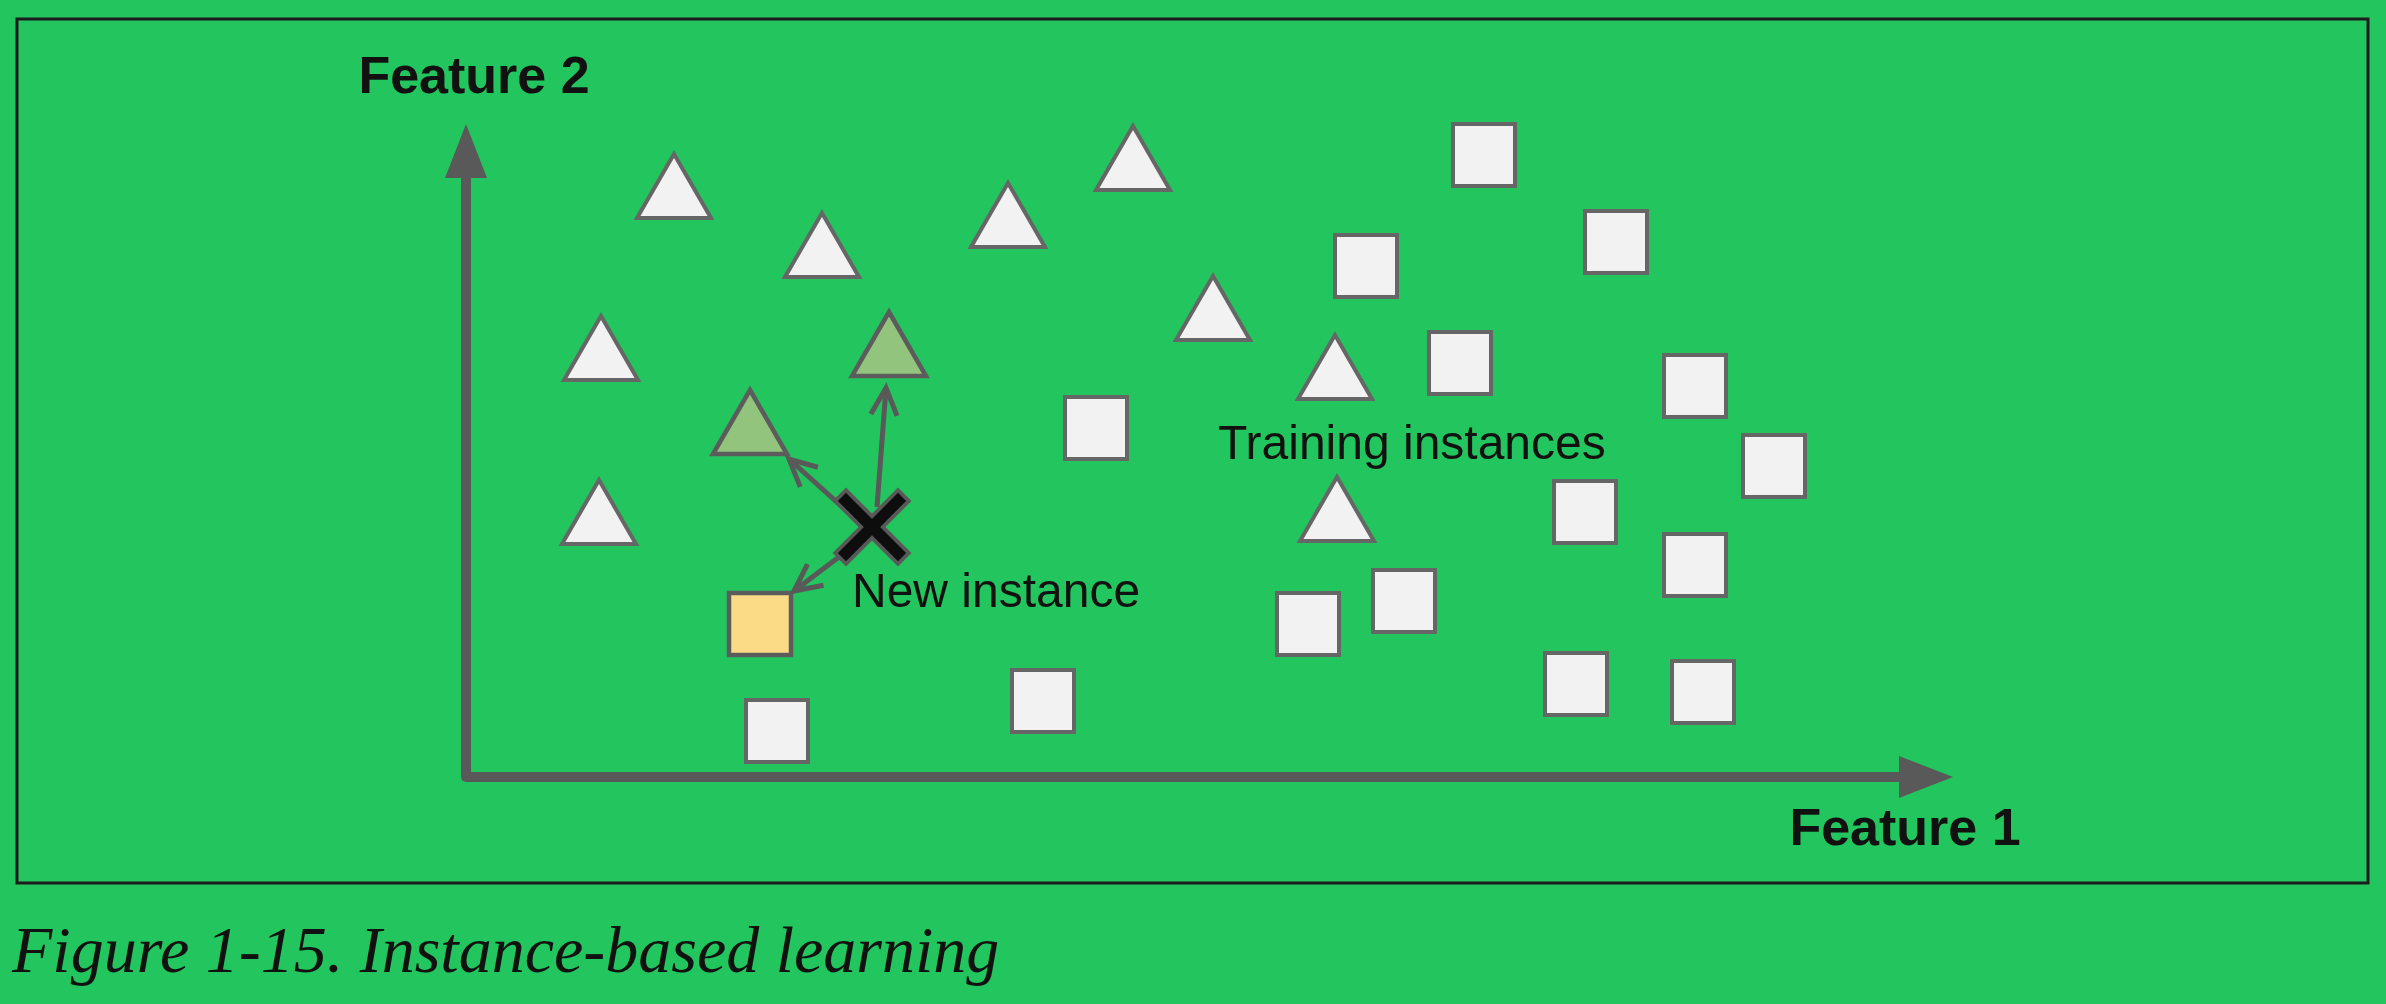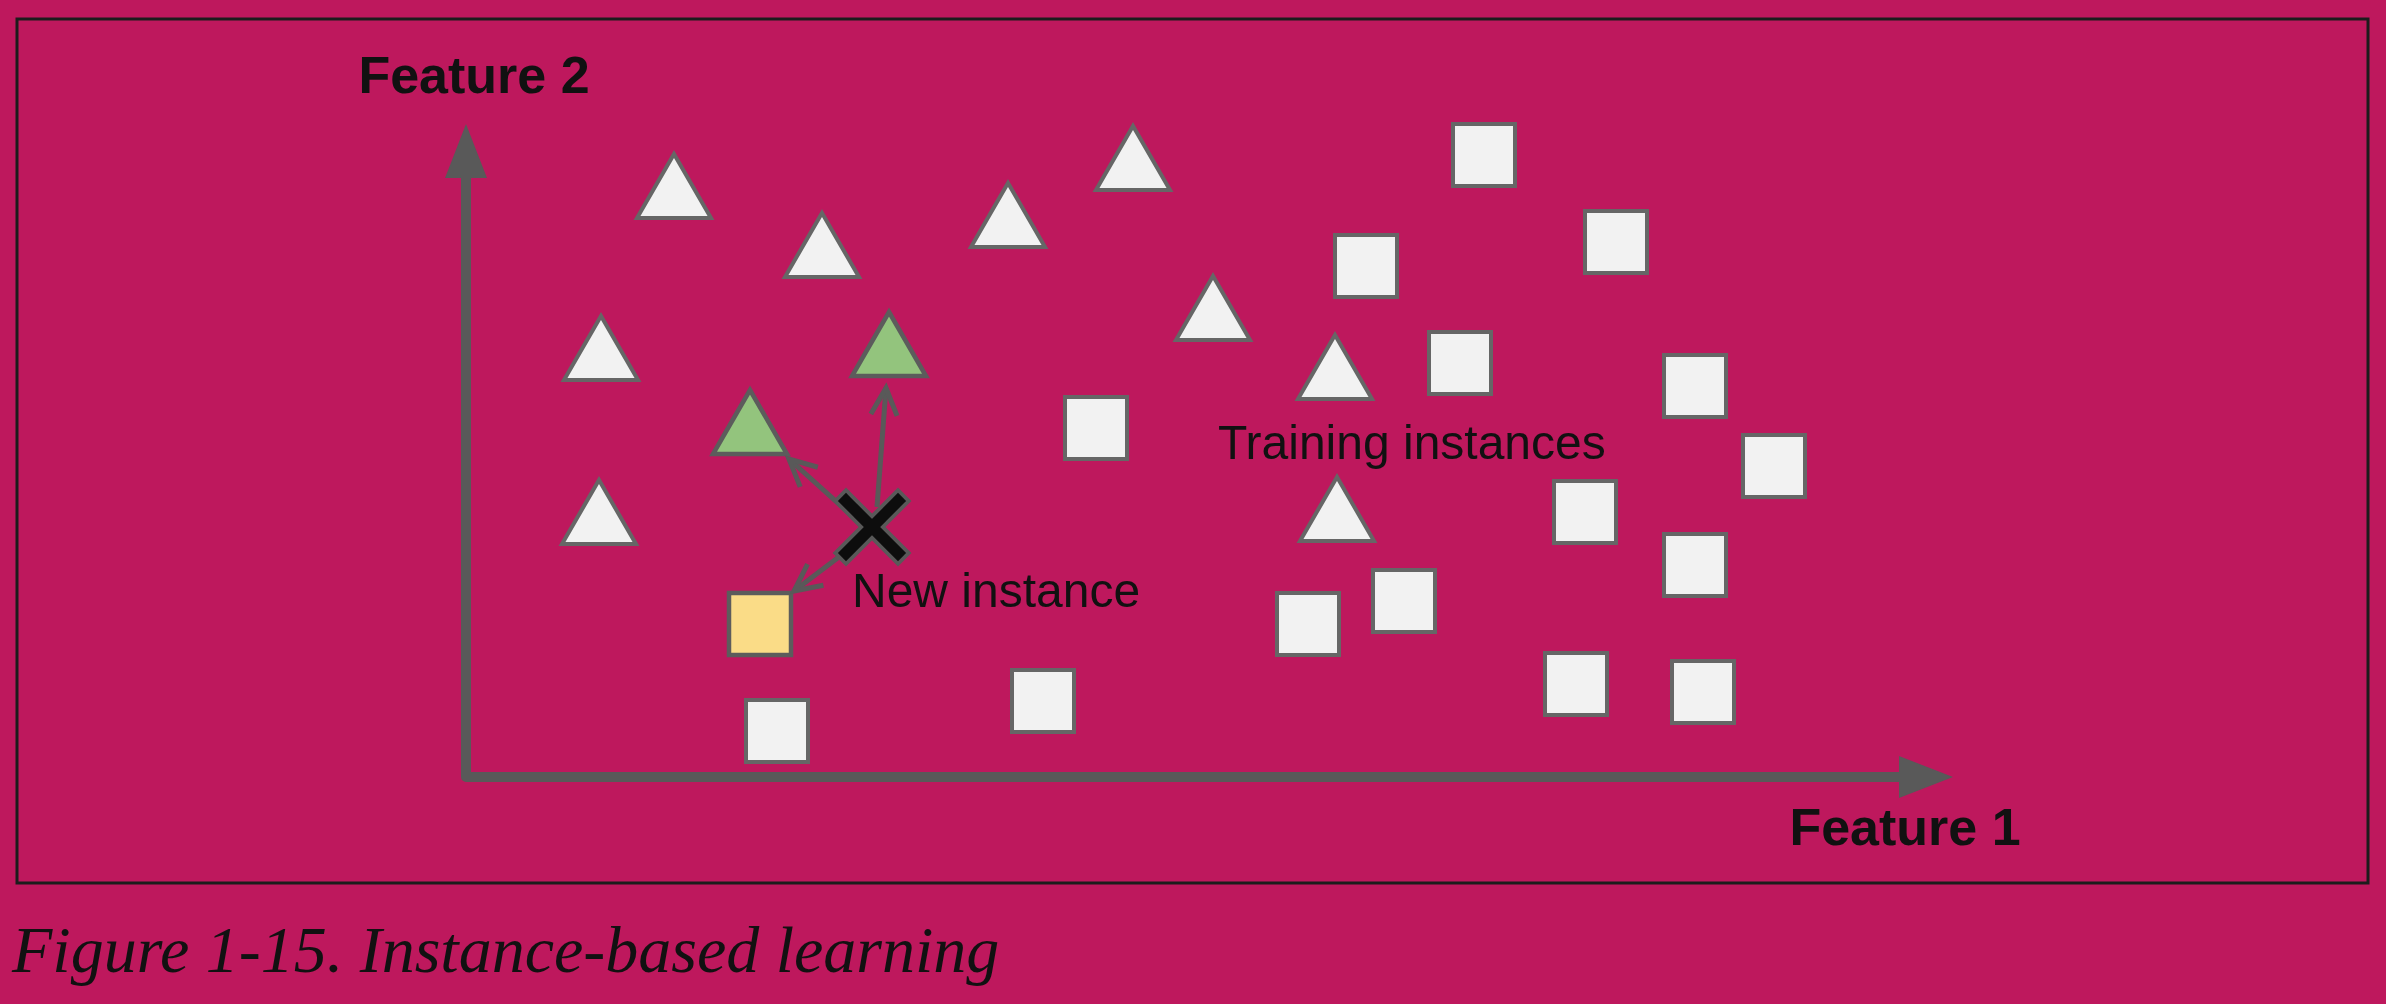--- a/index.html
+++ b/index.html
@@ -4,21 +4,21 @@
 <style>
   html, body {
     margin: 0;
     padding: 0;
     background: #ffffff;
   }
   .stage {
     position: relative;
     width: 2386px;
     height: 1004px;
-    background: #be185d;
+    background: #22c55e;
     overflow: hidden;
   }
   .stage svg {
     position: absolute;
     left: 0;
     top: 0;
     display: block;
   }
   .axis-label {
     font-family: "Liberation Sans", sans-serif;

